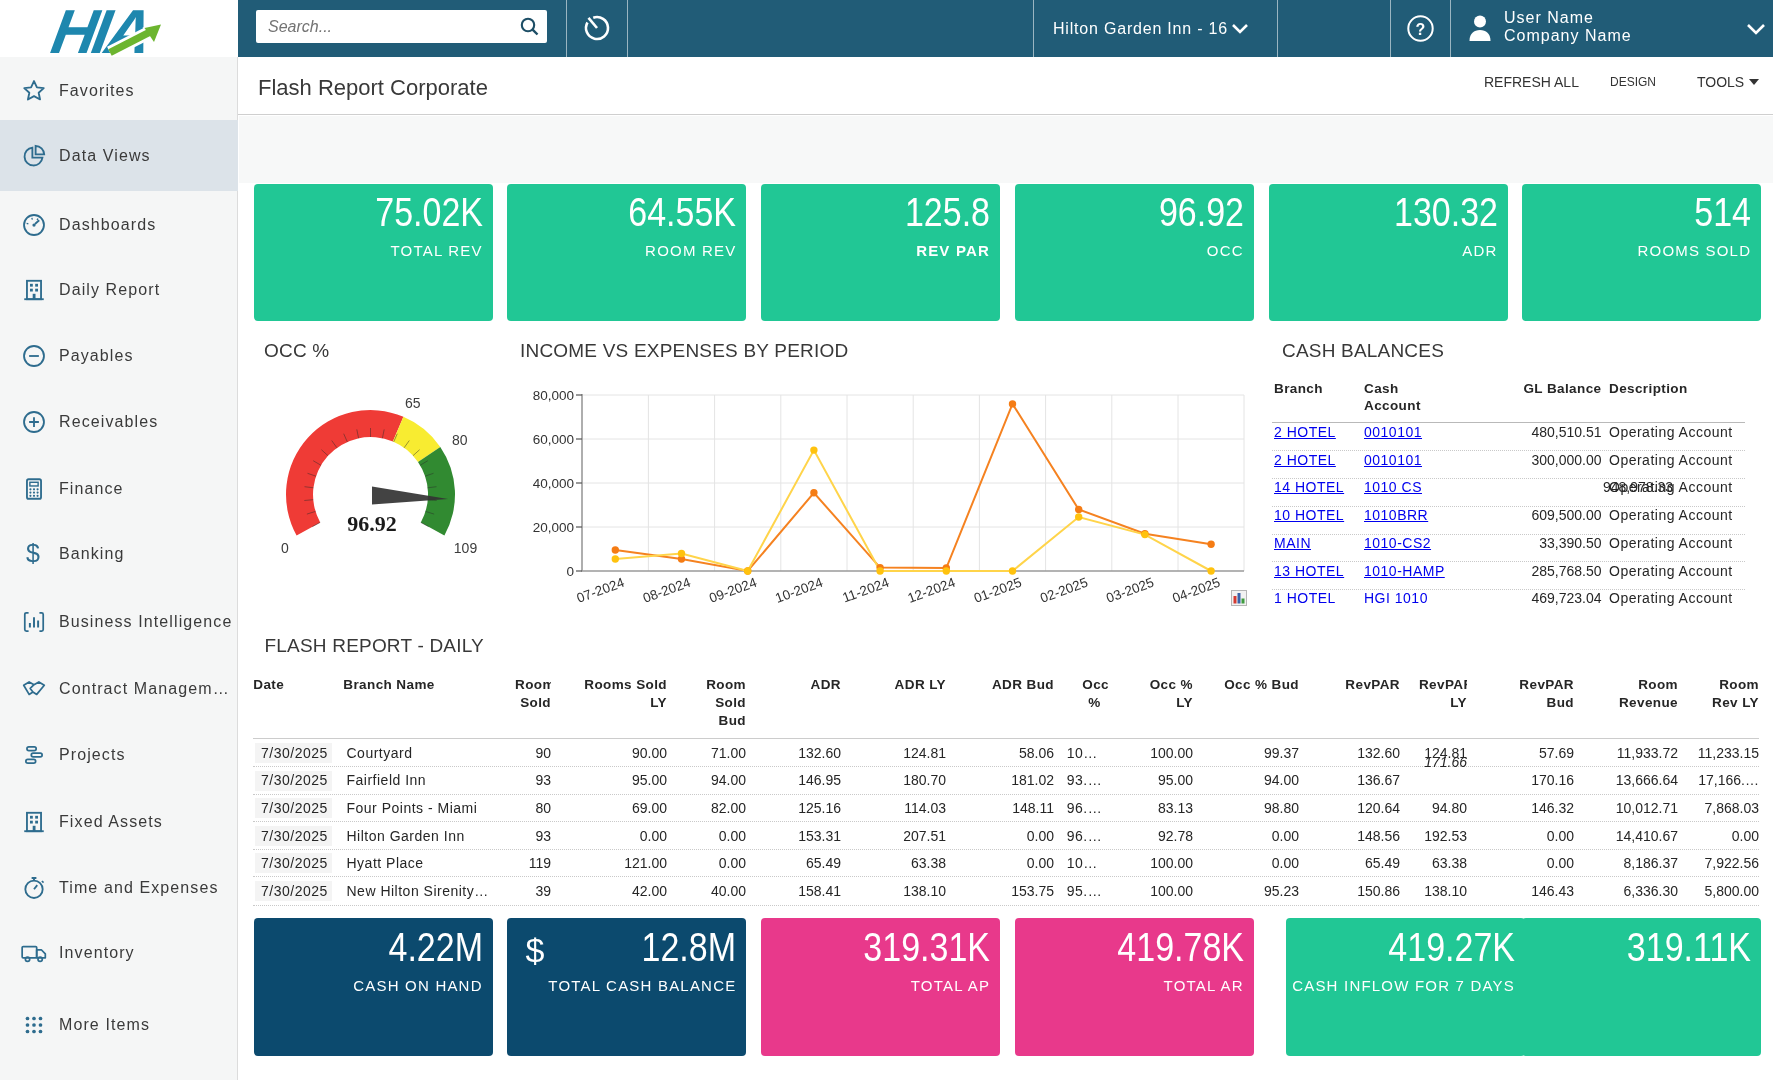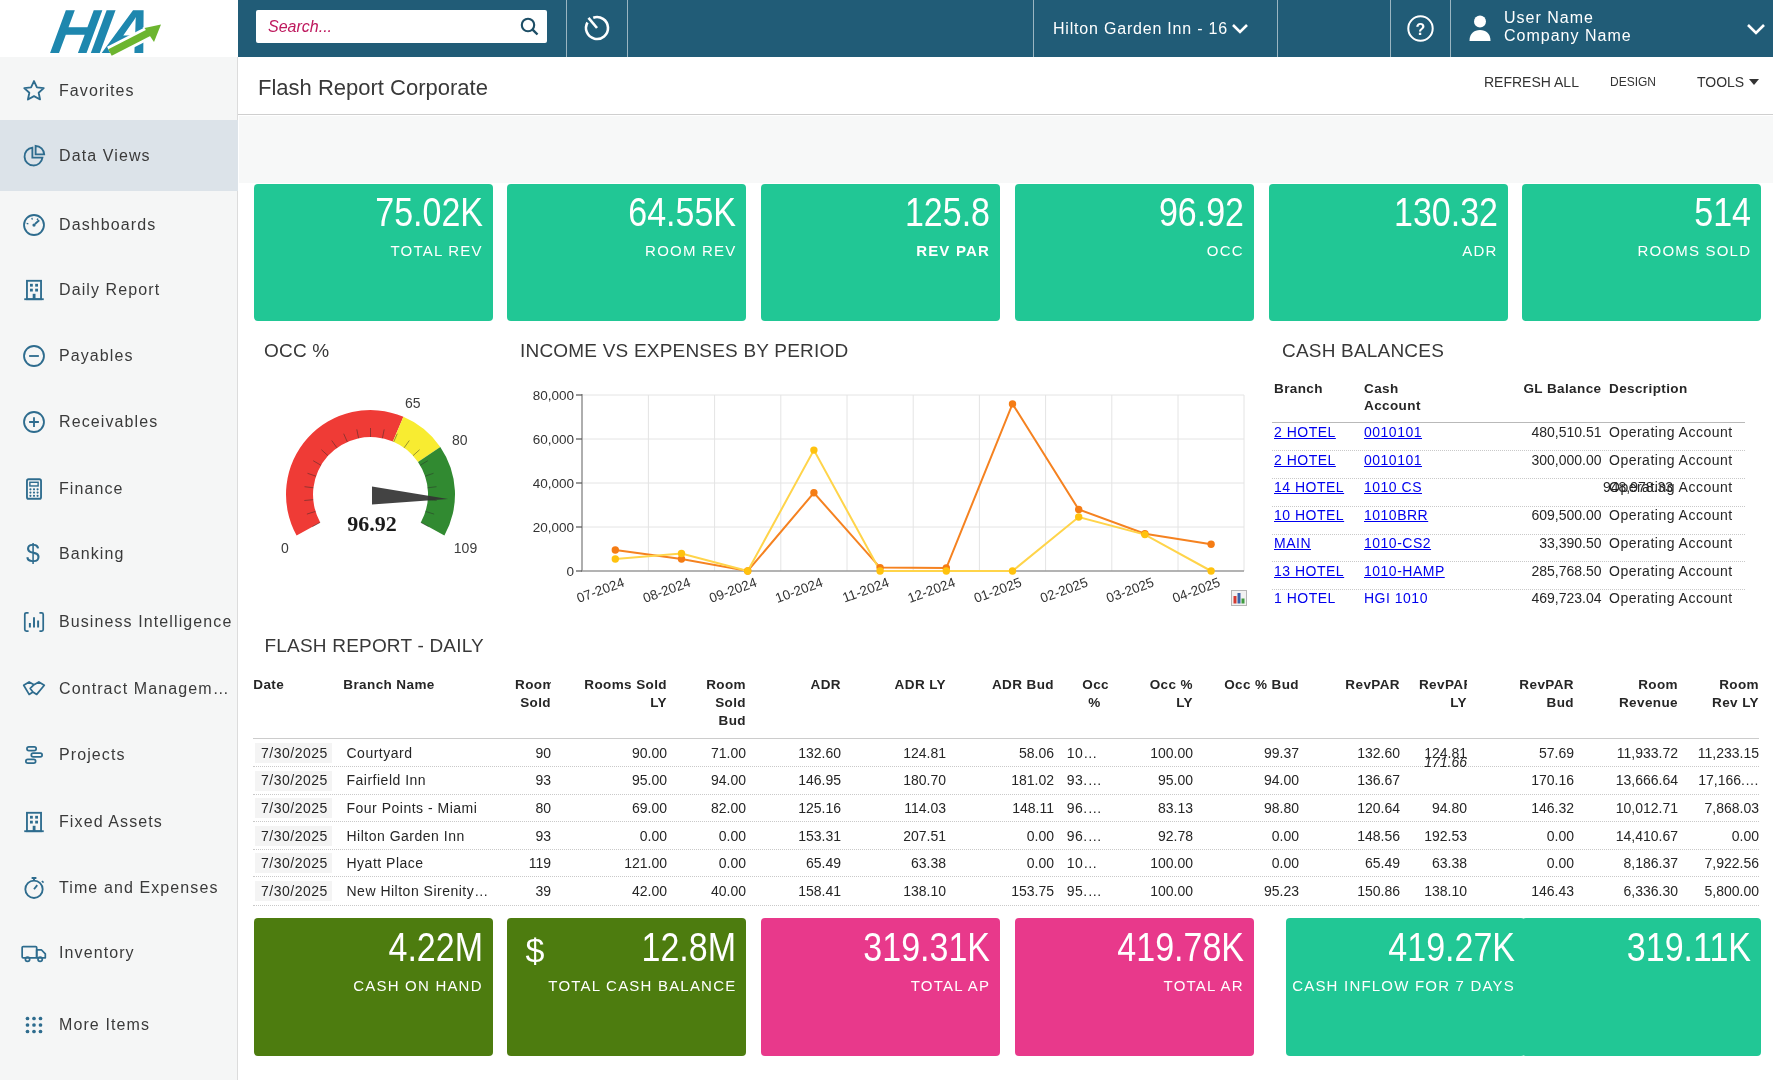--- a/index.html
+++ b/index.html
@@ -7,21 +7,21 @@
     font-family:"Liberation Sans", sans-serif; position:relative; }
   .abs { position:absolute; }
   .hdr { left:0; top:0; width:1773px; height:57px; background:#215C77; }
   .logobox { left:0; top:0; width:238px; height:57px; background:#fff; }
   .vsep { top:0; width:1px; height:57px; background:rgba(255,255,255,0.55); }
   .searchbox { left:256px; top:10px; width:291px; height:33px; background:#fff; border-radius:2px; }
   .card { width:239px; height:137px; border-radius:4px; }
   .cardnum { font-size:40px; color:#fff; text-align:right; line-height:40px; width:229px; transform:scaleX(0.85); transform-origin:100% 50%; }
   .cardlbl { font-size:15px; color:#fff; text-align:right; line-height:17px; width:229px; letter-spacing:1.2px; }
   .green { background:#21C795; }
-  .blue  { background:#4d7c0f; }
+  .blue  { background:#0c4a6e; }
   .pink  { background:#E8398B; }
   .sect { font-size:19px; color:#383838; line-height:19px; white-space:nowrap; letter-spacing:0.2px; }
   .sbtxt { position:absolute; left:59px; font-size:16px; letter-spacing:1.1px; color:#3a3a3a; line-height:20px; white-space:nowrap; }
   .th { font-weight:bold; font-size:13.5px; letter-spacing:0.4px; color:#262626; line-height:17px; position:absolute; white-space:nowrap; }
   .td { font-size:14px; color:#262626; line-height:17px; position:absolute; white-space:nowrap; }
   .ra { text-align:right; }
   .dot { position:absolute; border-top:1px dotted #c9c9c9; height:0; }
   .lnk { color:#0000EE; text-decoration:underline; }
   .txt { letter-spacing:0.5px; }
 </style>
@@ -33,21 +33,21 @@
 <svg class="abs" id="logo" style="left:44px; top:2px;" width="194" height="55" viewBox="0 0 194 55">
   <text x="14" y="51" transform="skewX(-10)" font-family="Liberation Sans" font-style="italic" font-weight="bold" font-size="62" letter-spacing="-4" fill="#1E87AE">HIA</text>
   <g>
     <path d="M66 50.5 L106 30" stroke="#fff" stroke-width="13" fill="none"></path>
     <polygon points="118,22 98.5,25.5 109.5,41.5" fill="#fff"></polygon>
     <path d="M66 50.5 L106 30" stroke="#6CB52F" stroke-width="7.5" fill="none"></path>
     <polygon points="117,22.5 100.5,26 110,40" fill="#6CB52F"></polygon>
   </g>
 </svg>
 <div class="abs searchbox"></div>
-<div class="abs" style="left:268px; top:18.5px; font-size:16px; font-style:italic; color:#be185d; line-height:16px;">Search...</div>
+<div class="abs" style="left:268px; top:18.5px; font-size:16px; font-style:italic; color:#737373; line-height:16px;">Search...</div>
 <svg class="abs" style="left:512px; top:14px;" width="30" height="26" viewBox="0 0 30 26">
   <circle cx="16" cy="11" r="6.2" fill="none" stroke="#1d4e66" stroke-width="2.1"></circle>
   <line x1="20.6" y1="15.6" x2="25.5" y2="20.5" stroke="#1d4e66" stroke-width="2.4"></line>
 </svg>
 <div class="abs vsep" style="left:566px;"></div>
 <div class="abs vsep" style="left:627px;"></div>
 <div class="abs vsep" style="left:1033px;"></div>
 <div class="abs vsep" style="left:1277px;"></div>
 <div class="abs vsep" style="left:1390px;"></div>
 <div class="abs vsep" style="left:1450px;"></div>

